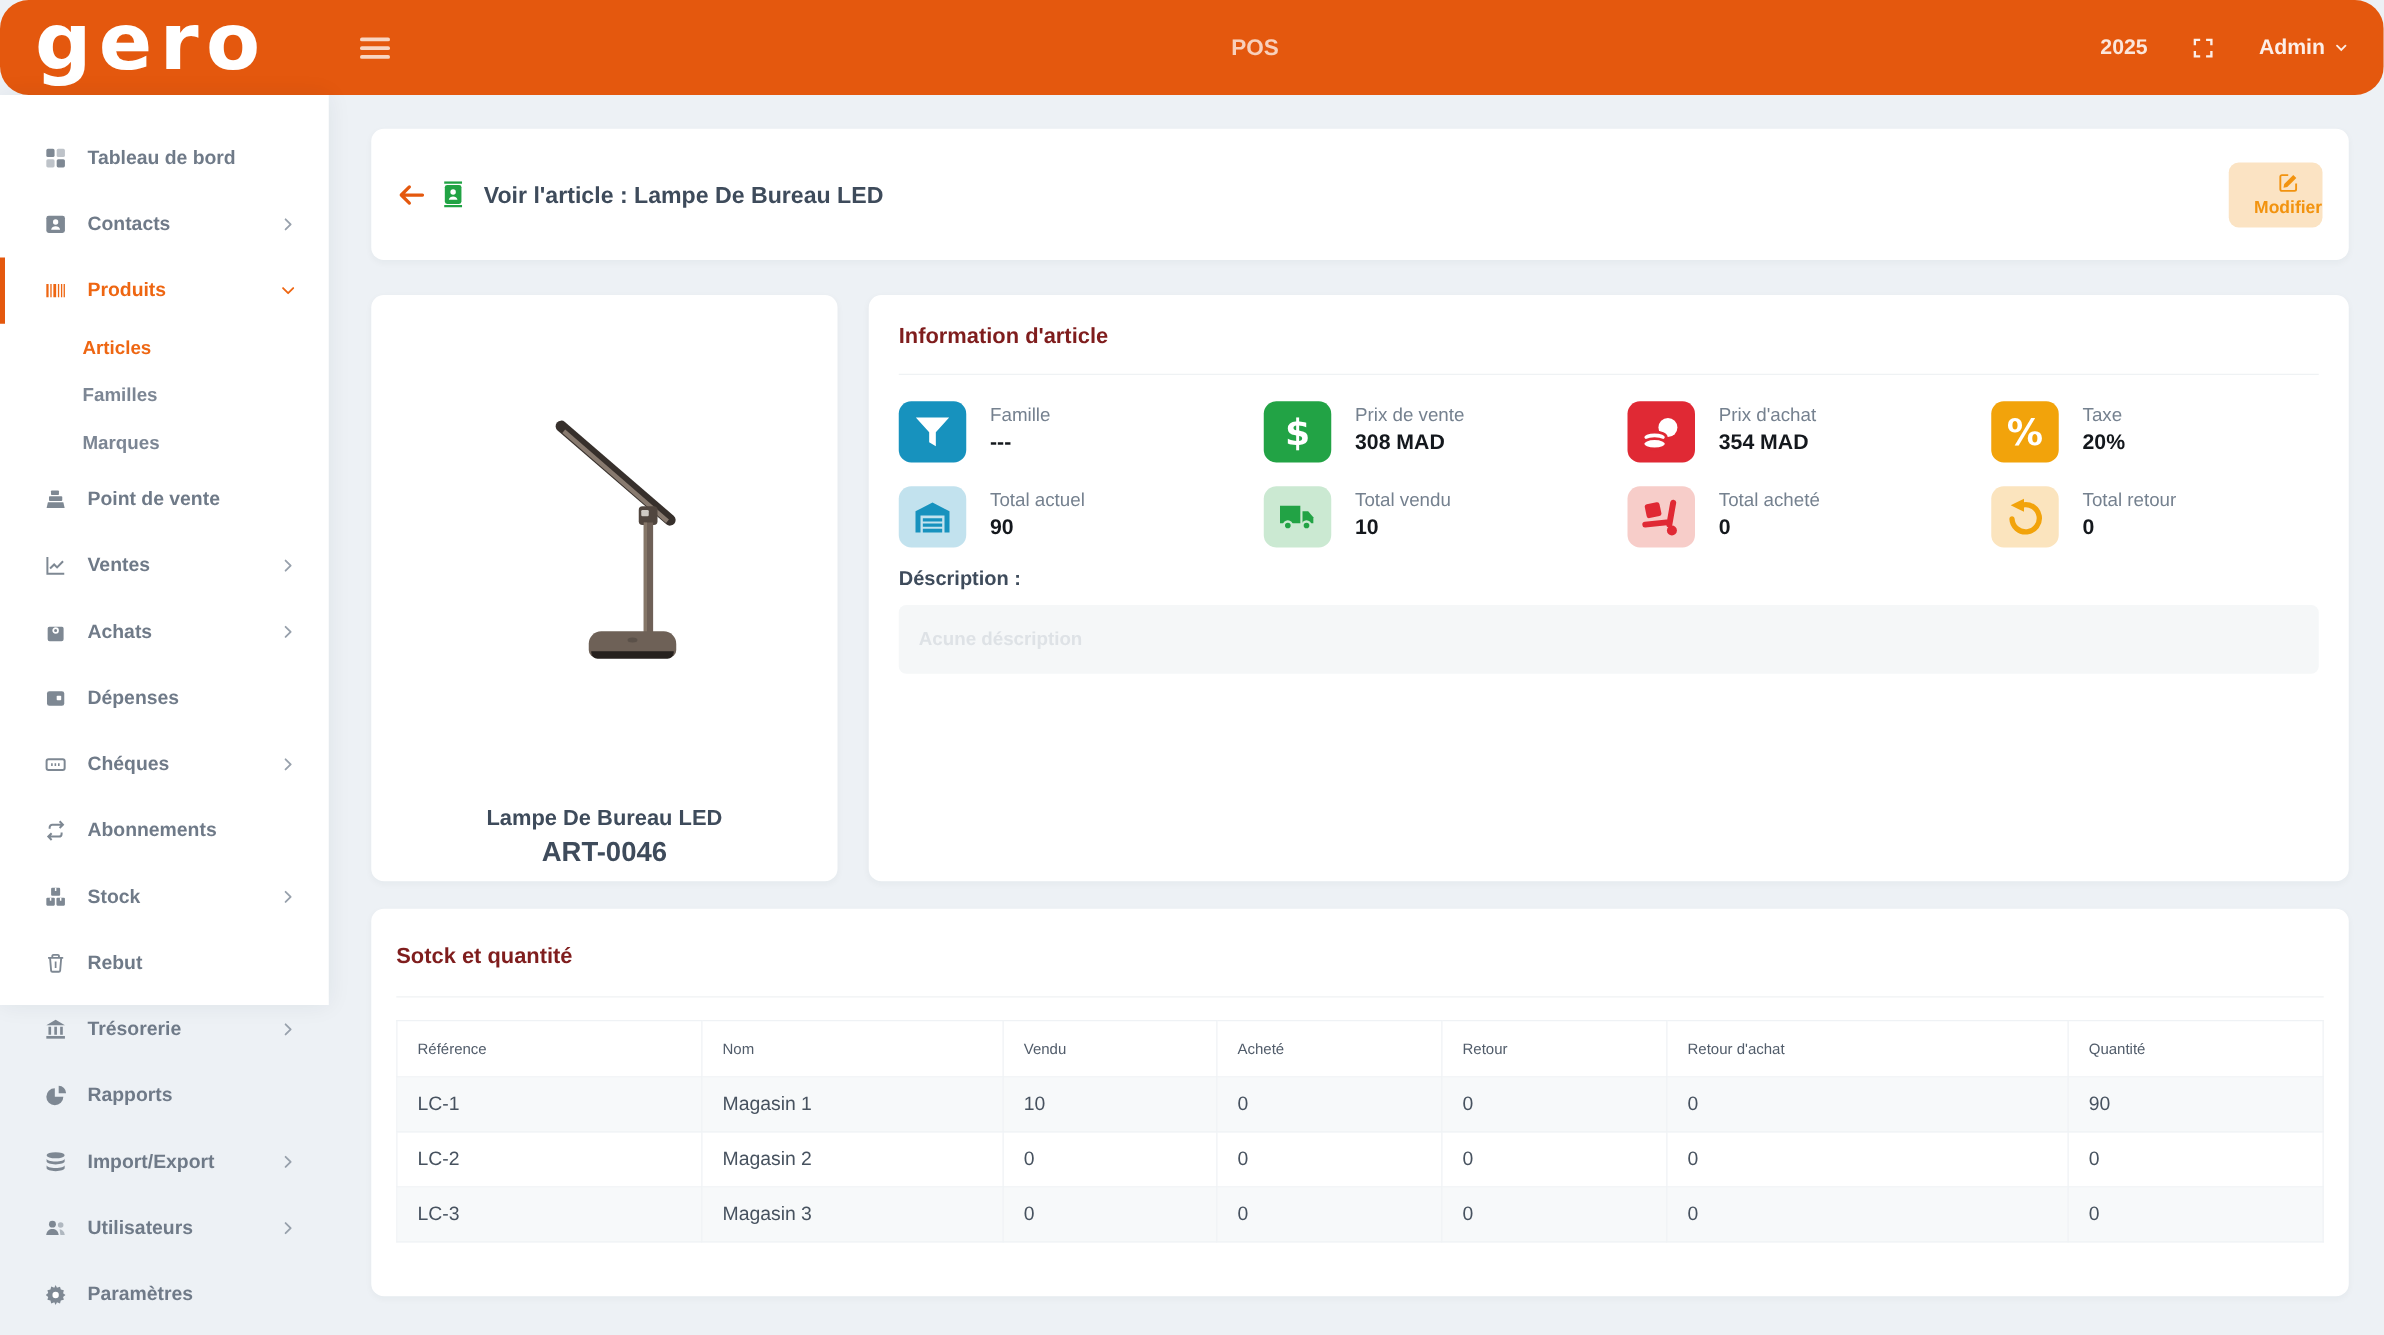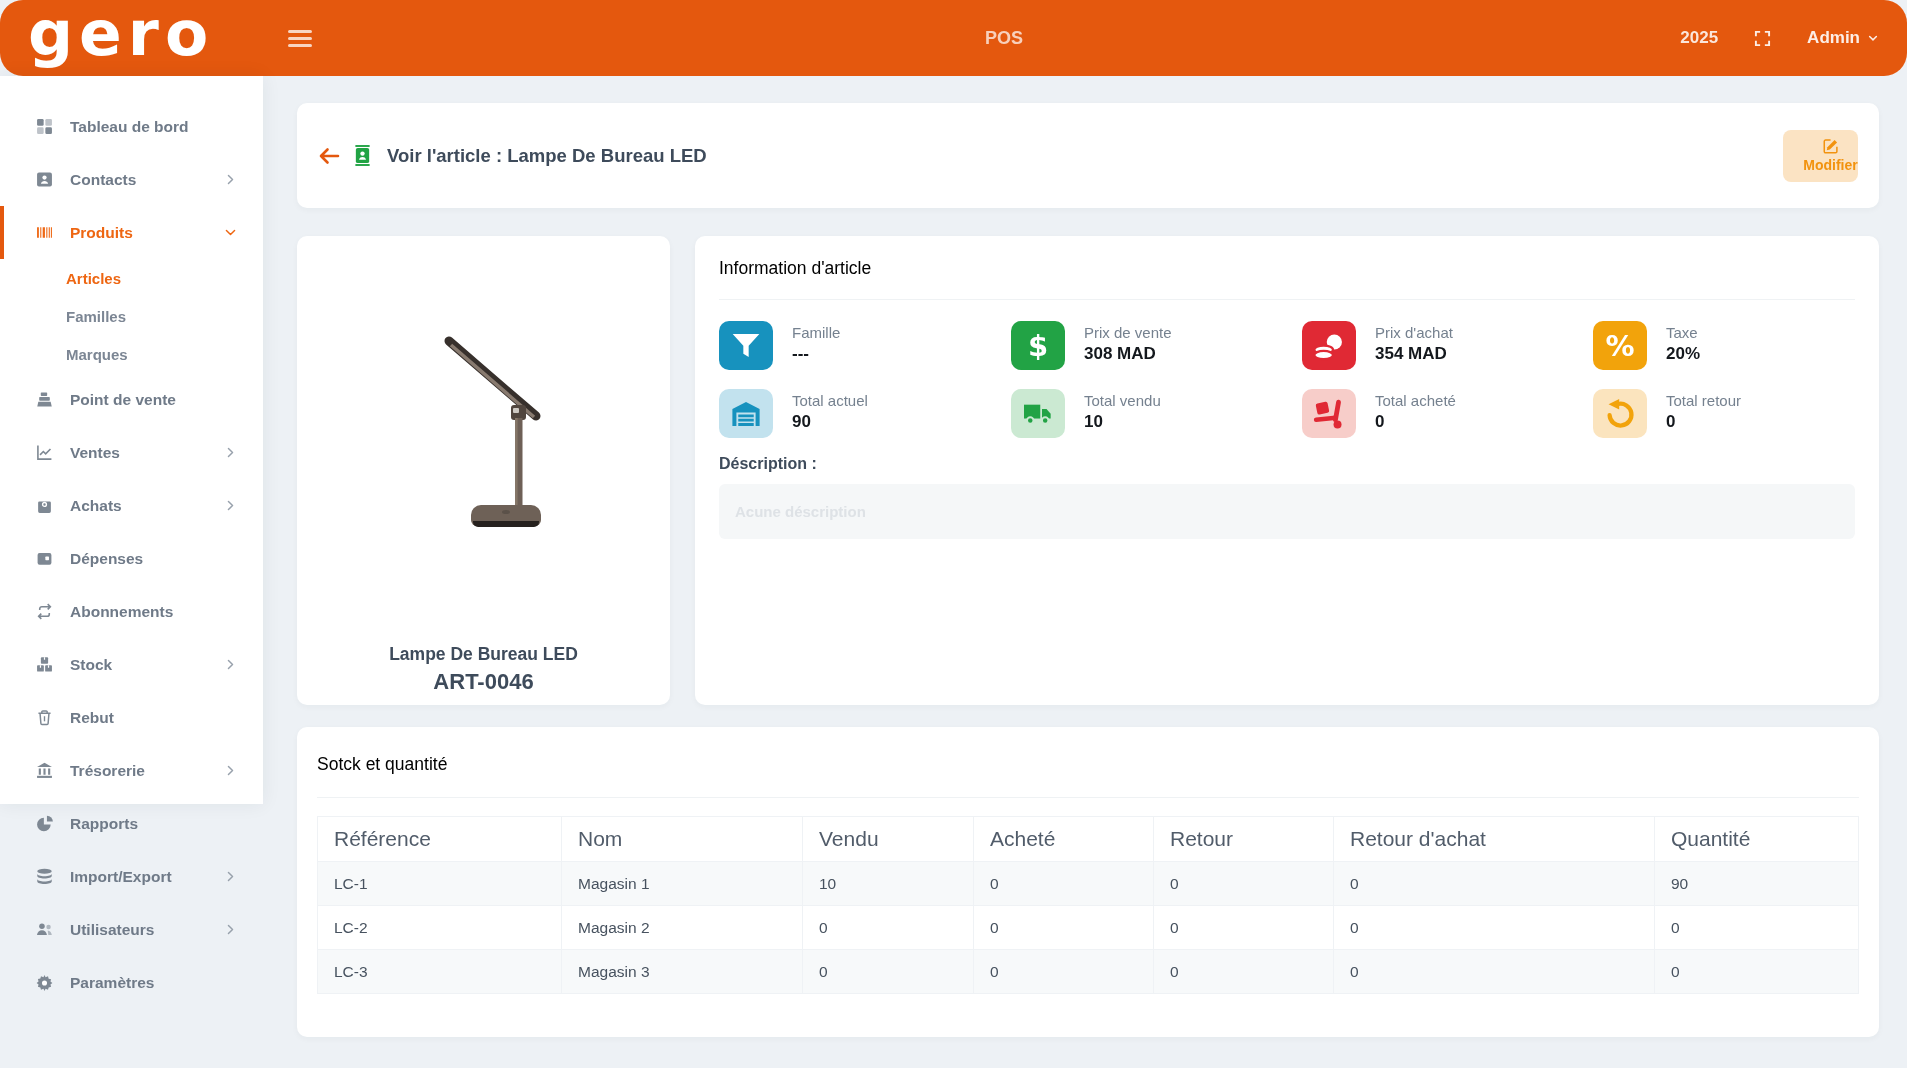--- a/index.html
+++ b/index.html
@@ -40,37 +40,37 @@
 .page-title { margin-left:15px; font-size:18.5px; font-weight:700; color:#3E4B5B; }
 .modifier-btn { margin-left:auto; width:75px; height:52px; border:none; border-radius:8px; background:#FBE3C3; color:#F2930F; display:flex; flex-direction:column; align-items:center; justify-content:center; gap:3px; font-size:14px; font-weight:600; font-family:inherit; cursor:pointer;padding-left:20px; }
 
 
 .row2 { margin-top:28px; display:flex; gap:25px; height:469px; }
 .product-card { width:373px; flex:none; position:relative; }
 .product-text { position:absolute; left:0; right:0; top:408px; text-align:center; }
 .p-name { font-size:17.5px; font-weight:700; color:#3E4B5B; }
 .p-ref { font-size:22px; font-weight:700; color:#3E4B5B; margin-top:4px; }
 .info-card { flex:1; padding:22px 24px; }
-.card-title { font-size:17.5px; font-weight:400; color:#000000; }
+.card-title { font-size:17.5px; font-weight:700; color:#7f1d1d; }
 .divider { border:none; border-top:1px solid #EFF2F4; margin-top:20px; }
 .stats { margin-top:21px; display:grid; grid-template-columns:292px 291px 291px 1fr; row-gap:19px; }
 .stat { display:flex; }
 .stat-ico { width:54px; height:49px; border-radius:10px; flex:none; display:flex; align-items:center; justify-content:center; }
 .stat-ico .glyph { font-size:29px; font-weight:800; font-family:"DejaVu Sans",sans-serif; }
 .stat-txt { margin-left:19px; padding-top:3px; }
 .stat-label { font-size:15px; font-weight:400; color:#75818F; }
 .stat-value { margin-top:3px; font-size:17px; font-weight:800; color:#14181D; }
 .desc-label { margin-top:17px; font-size:16px; font-weight:700; color:#3E4B5B; }
 .desc-box { margin-top:11px; height:55px; background:#F5F7F8; border-radius:6px; display:flex; align-items:center; padding-left:16px; font-size:15px; font-weight:700; color:#DEE2E6; }
 
 
 .stock-card { margin-top:22px; height:310px; padding:27px 20px 0; }
 .stock-table { margin-top:18px; width:100%; border-collapse:collapse; table-layout:fixed; }
 .stock-card .divider { margin-top:22px; }
-.stock-table th { height:45px; text-align:left; padding-left:16px; font-size:21px; font-weight:400; color:#515C6A; border:1px solid #EFF2F5; }
+.stock-table th { height:45px; text-align:left; padding-left:16px; font-size:12px; font-weight:400; color:#515C6A; border:1px solid #EFF2F5; }
 .stock-table td { height:44px; padding-left:16px; font-size:15.5px; color:#47525F; border:1px solid #EFF2F5; }
 .stock-table tbody tr:nth-child(odd) { background:#F7F9FA; }
 </style>
 </head>
 <body>
 
 <header class="navbar">
   <div class="logo">gero</div>
   <div class="hamburger">
       <i></i>
@@ -177,20 +177,34 @@
         </span>
       </div>
       <div class="sb-item">
         <span class="sb-ico">
           <svg width="17" height="17" viewBox="0 0 16 16" fill="currentColor">
             <rect x="1.5" y="2.8" width="13" height="11" rx="1.8"></rect>
             <rect x="8.8" y="6.2" width="3.4" height="3.4" rx=".6" fill="#fff"></rect>
           </svg>
         </span>
         <span class="sb-label">Dépenses</span>
+      </div>
+      <div class="sb-item">
+        <span class="sb-ico">
+          <svg width="17" height="17" viewBox="0 0 16 16" fill="currentColor">
+            <rect x="1.2" y="4.2" width="13.6" height="8" rx="1.5" fill="none" stroke="currentColor" stroke-width="1.5"></rect>
+            <path d="M5.2 7.2v2M7.8 7.2v2M10.4 7.2v2" stroke="currentColor" stroke-width="1.2"></path>
+          </svg>
+        </span>
+        <span class="sb-label">Chéques</span>
+        <span class="sb-chev">
+          <svg width="13" height="13" viewBox="0 0 16 16" fill="currentColor">
+            <path fill="none" stroke="currentColor" stroke-width="1.8" stroke-linecap="round" stroke-linejoin="round" d="M5.5 3L10.5 8 5.5 13"></path>
+          </svg>
+        </span>
       </div>
       <div class="sb-item">
         <span class="sb-ico">
           <svg width="17" height="17" viewBox="0 0 16 16" fill="currentColor">
             <path fill="none" stroke="currentColor" stroke-width="1.5" d="M3.5 6.5v-1a2 2 0 0 1 2-2h8M11 1l2.5 2.5L11 6M12.5 9.5v1a2 2 0 0 1-2 2h-8M5 15l-2.5-2.5L5 10"></path>
           </svg>
         </span>
         <span class="sb-label">Abonnements</span>
       </div>
       <div class="sb-item">

